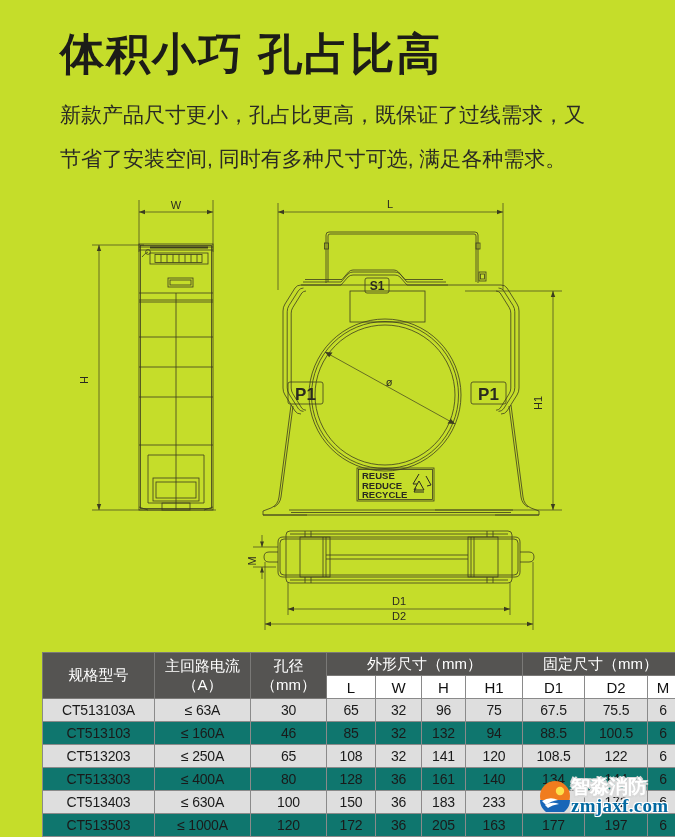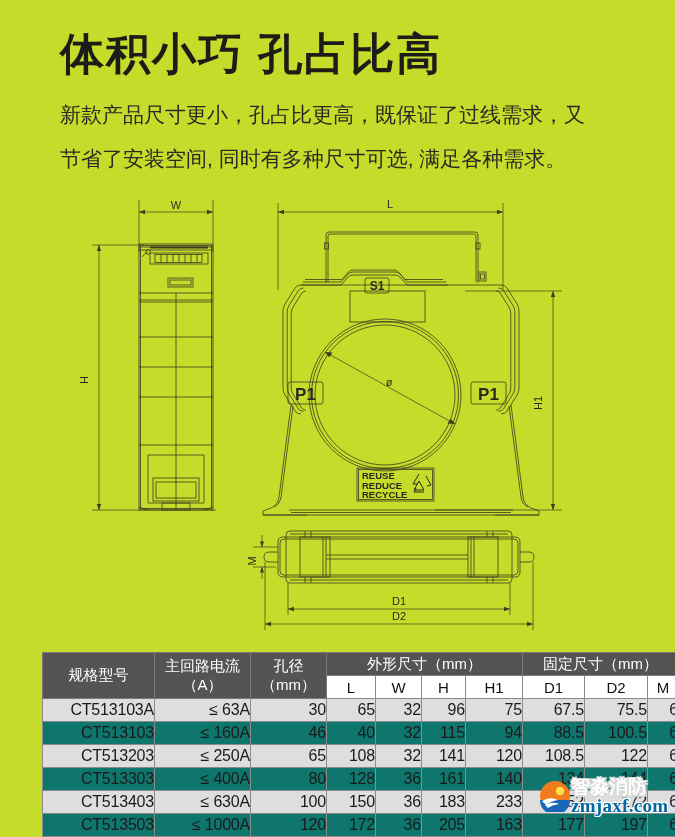--- a/index.html
+++ b/index.html
@@ -76,22 +76,22 @@
     text-align: center;
     border-color: #7a7977;
   }
   table.spec thead th.sub {
     background: #ffffff;
     color: #111;
     font-size: 15px;
     border-color: #8a8a8a;
   }
   table.spec tbody td {
-    text-align: right;
-    font-size: 16px;
+    text-align: center;
+    font-size: 14px;
     white-space: nowrap;
     letter-spacing: -0.2px;
   }
   table.spec tbody tr.alt td { background: #dedede; }
   table.spec tbody tr td { background: #0f766e; }
   table.spec tbody tr.alt td { background: #dedede; }
 
   
   col.c-model { width: 112px; }
   col.c-cur   { width: 96px; }
@@ -436,23 +436,23 @@
           <td>96</td>
           <td>75</td>
           <td>67.5</td>
           <td>75.5</td>
           <td>6</td>
         </tr>
         <tr>
           <td>CT513103</td>
           <td>≤ 160A</td>
           <td>46</td>
-          <td>40</td>
+          <td>85</td>
           <td>32</td>
-          <td>115</td>
+          <td>132</td>
           <td>94</td>
           <td>88.5</td>
           <td>100.5</td>
           <td>6</td>
         </tr>
         <tr class="alt">
           <td>CT513203</td>
           <td>≤ 250A</td>
           <td>65</td>
           <td>108</td>

